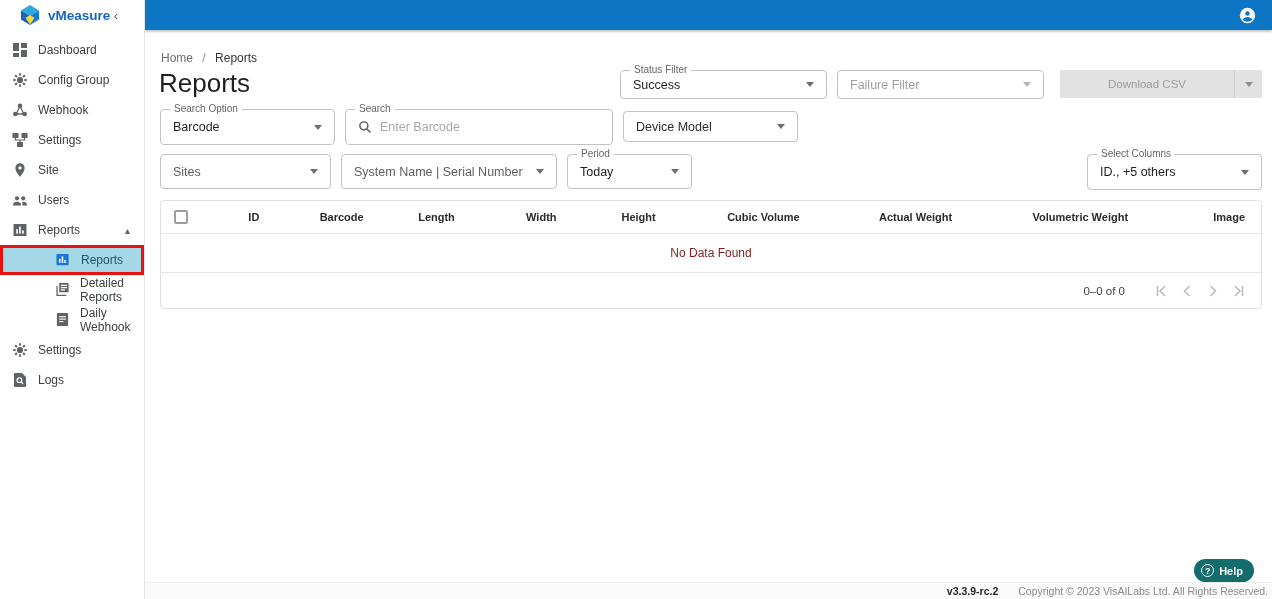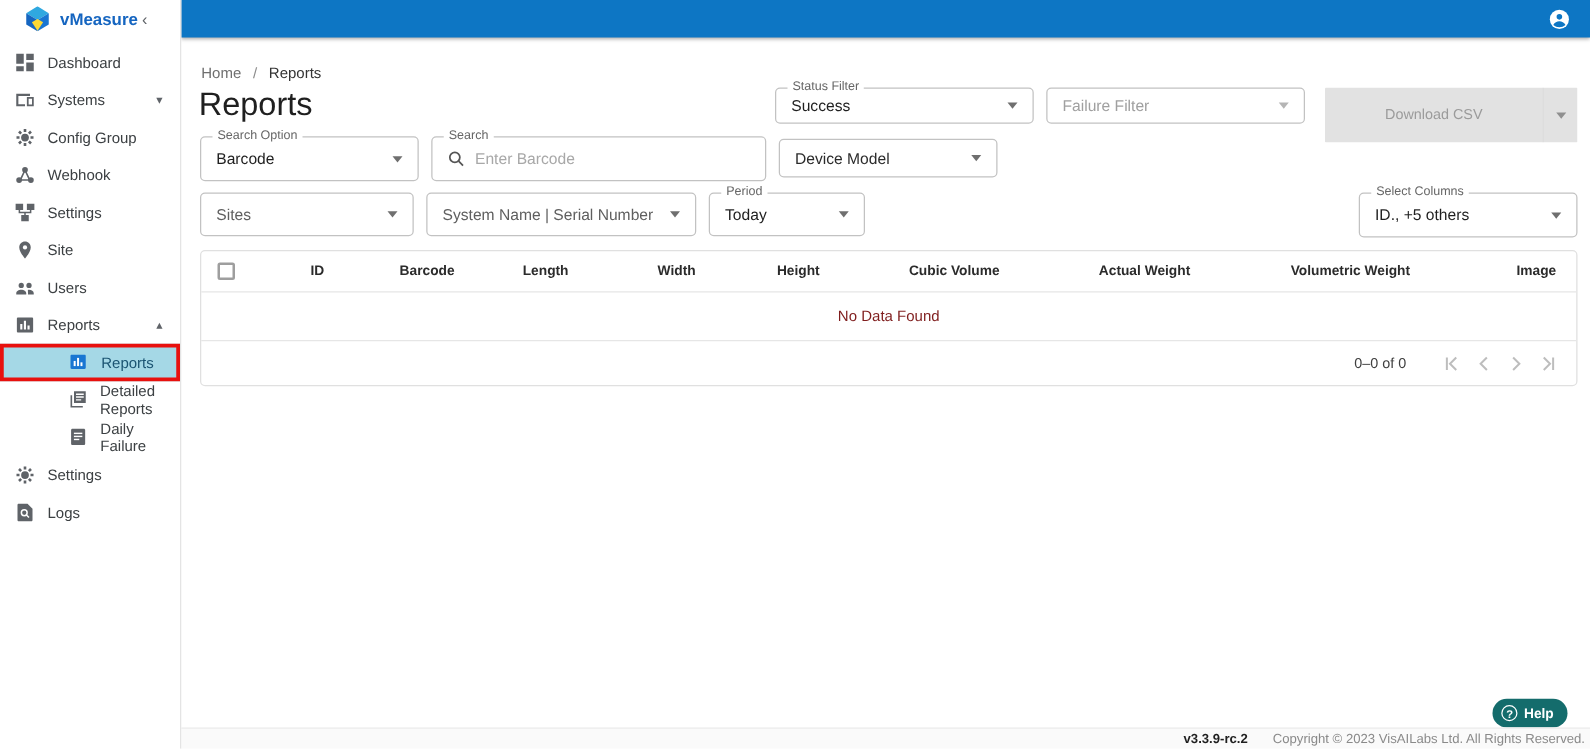--- a/index.html
+++ b/index.html
@@ -41,21 +41,21 @@
   .mvalue { font-size:12.5px; color:#1f1f1f; padding-left:12px; flex:1; white-space:nowrap; overflow:hidden; }
   .mvalue.ph-light { color:#a0a0a0; }
   .mvalue.ph-mid { color:#5f5f5f; }
   .mvalue.ph-dark { color:#2b2b2b; }
   .sel-arrow { width:0; height:0; border-left:4px solid transparent; border-right:4px solid transparent; border-top:5px solid #6f6f6f; margin-right:12px; flex:0 0 auto; }
   .search-input { border:none; outline:none; flex:1; font-size:12.5px; color:#1f1f1f; font-family:"Liberation Sans", sans-serif; margin-left:8px; }
   .search-input::placeholder { color:#a8a8a8; }
   .mag { margin-left:12px; flex:0 0 auto; display:inline-flex; }
 
   
-  .dl-btn { position:absolute; left:915px; top:40px; height:44px; display:flex; border-radius:1px; overflow:hidden; }
+  .dl-btn { position:absolute; left:915px; top:40px; height:28px; display:flex; border-radius:1px; overflow:hidden; }
   .dl-main { width:174px; background:#e2e2e2; color:#9b9b9b; font-size:11.5px; display:flex; align-items:center; justify-content:center; border:none; cursor:default; font-family:"Liberation Sans", sans-serif; }
   .dl-div { width:1px; background:#cfcfcf; }
   .dl-arrow { width:27px; background:#e2e2e2; border:none; display:flex; align-items:center; justify-content:center; cursor:pointer; }
   .dl-arrow .sel-arrow { margin:0; border-top-color:#8f8f8f; }
 
   
   .tablebox { position:absolute; left:15px; top:170px; width:1102px; border:1px solid #e0e0e0; border-radius:4px; background:#fff; }
   .thead { display:flex; height:33px; align-items:center; border-bottom:1px solid #e6e6e6; }
   .th { font-size:11px; font-weight:bold; color:#2b2b2b; text-align:center; }
   .cb-cell { width:40px; display:flex; justify-content:center; }
@@ -97,29 +97,20 @@
         <span class="nav-icon">
             <svg viewBox="0 0 16 16">
               <path d="M1 1h6v8H1zM9 1h6v5H9zM9 8h6v7H9zM1 11h6v4H1z"></path>
             </svg>
           </span>
         <span class="nav-label">Dashboard</span>
       </div>
       <div class="nav-item">
         <span class="nav-icon">
             <svg viewBox="0 0 16 16">
-              <path d="M1 3h11v1.7H2.7v6.6H8V13H1zM9.5 5.5H15V13H9.5zm1.4 1.4v4.7h2.7V6.9z"></path>
-            </svg>
-          </span>
-        <span class="nav-label">Systems</span>
-        <span class="nav-chev">▾</span>
-      </div>
-      <div class="nav-item">
-        <span class="nav-icon">
-            <svg viewBox="0 0 16 16">
               <circle cx="8" cy="8" r="3.1"></circle>
               <path d="M8 1.2V3.6M8 12.4v2.4M1.2 8h2.4M12.4 8h2.4M3.2 3.2l1.7 1.7M11.1 11.1l1.7 1.7M12.8 3.2l-1.7 1.7M4.9 11.1l-1.7 1.7" stroke="#5f6368" stroke-width="2.1"></path>
             </svg>
           </span>
         <span class="nav-label">Config Group</span>
       </div>
       <div class="nav-item">
         <span class="nav-icon">
             <svg viewBox="0 0 16 16">
               <circle cx="8" cy="3.8" r="2.3"></circle>
@@ -195,21 +186,21 @@
       </div>
       <div class="sub-item">
         <span class="nav-icon">
             <svg viewBox="0 0 16 16">
               <path d="M3.2 1h9.6c.7 0 1.2.5 1.2 1.2v11.6c0 .7-.5 1.2-1.2 1.2H3.2C2.5 15 2 14.5 2 13.8V2.2C2 1.5 2.5 1 3.2 1z"></path>
               <rect x="4.4" y="4.4" width="7.2" height="1.2" fill="#fff"></rect>
               <rect x="4.4" y="7" width="7.2" height="1.2" fill="#fff"></rect>
               <rect x="4.4" y="9.6" width="4.6" height="1.2" fill="#fff"></rect>
             </svg>
           </span>
-        <span class="nav-label">Daily Failure</span>
+        <span class="nav-label">Daily Webhook</span>
       </div>
 
       <div class="nav-item">
         <span class="nav-icon">
             <svg viewBox="0 0 16 16">
               <circle cx="8" cy="8" r="3.1"></circle>
               <path d="M8 1.2V3.6M8 12.4v2.4M1.2 8h2.4M12.4 8h2.4M3.2 3.2l1.7 1.7M11.1 11.1l1.7 1.7M12.8 3.2l-1.7 1.7M4.9 11.1l-1.7 1.7" stroke="#5f6368" stroke-width="2.1"></path>
             </svg>
           </span>
         <span class="nav-label">Settings</span>

